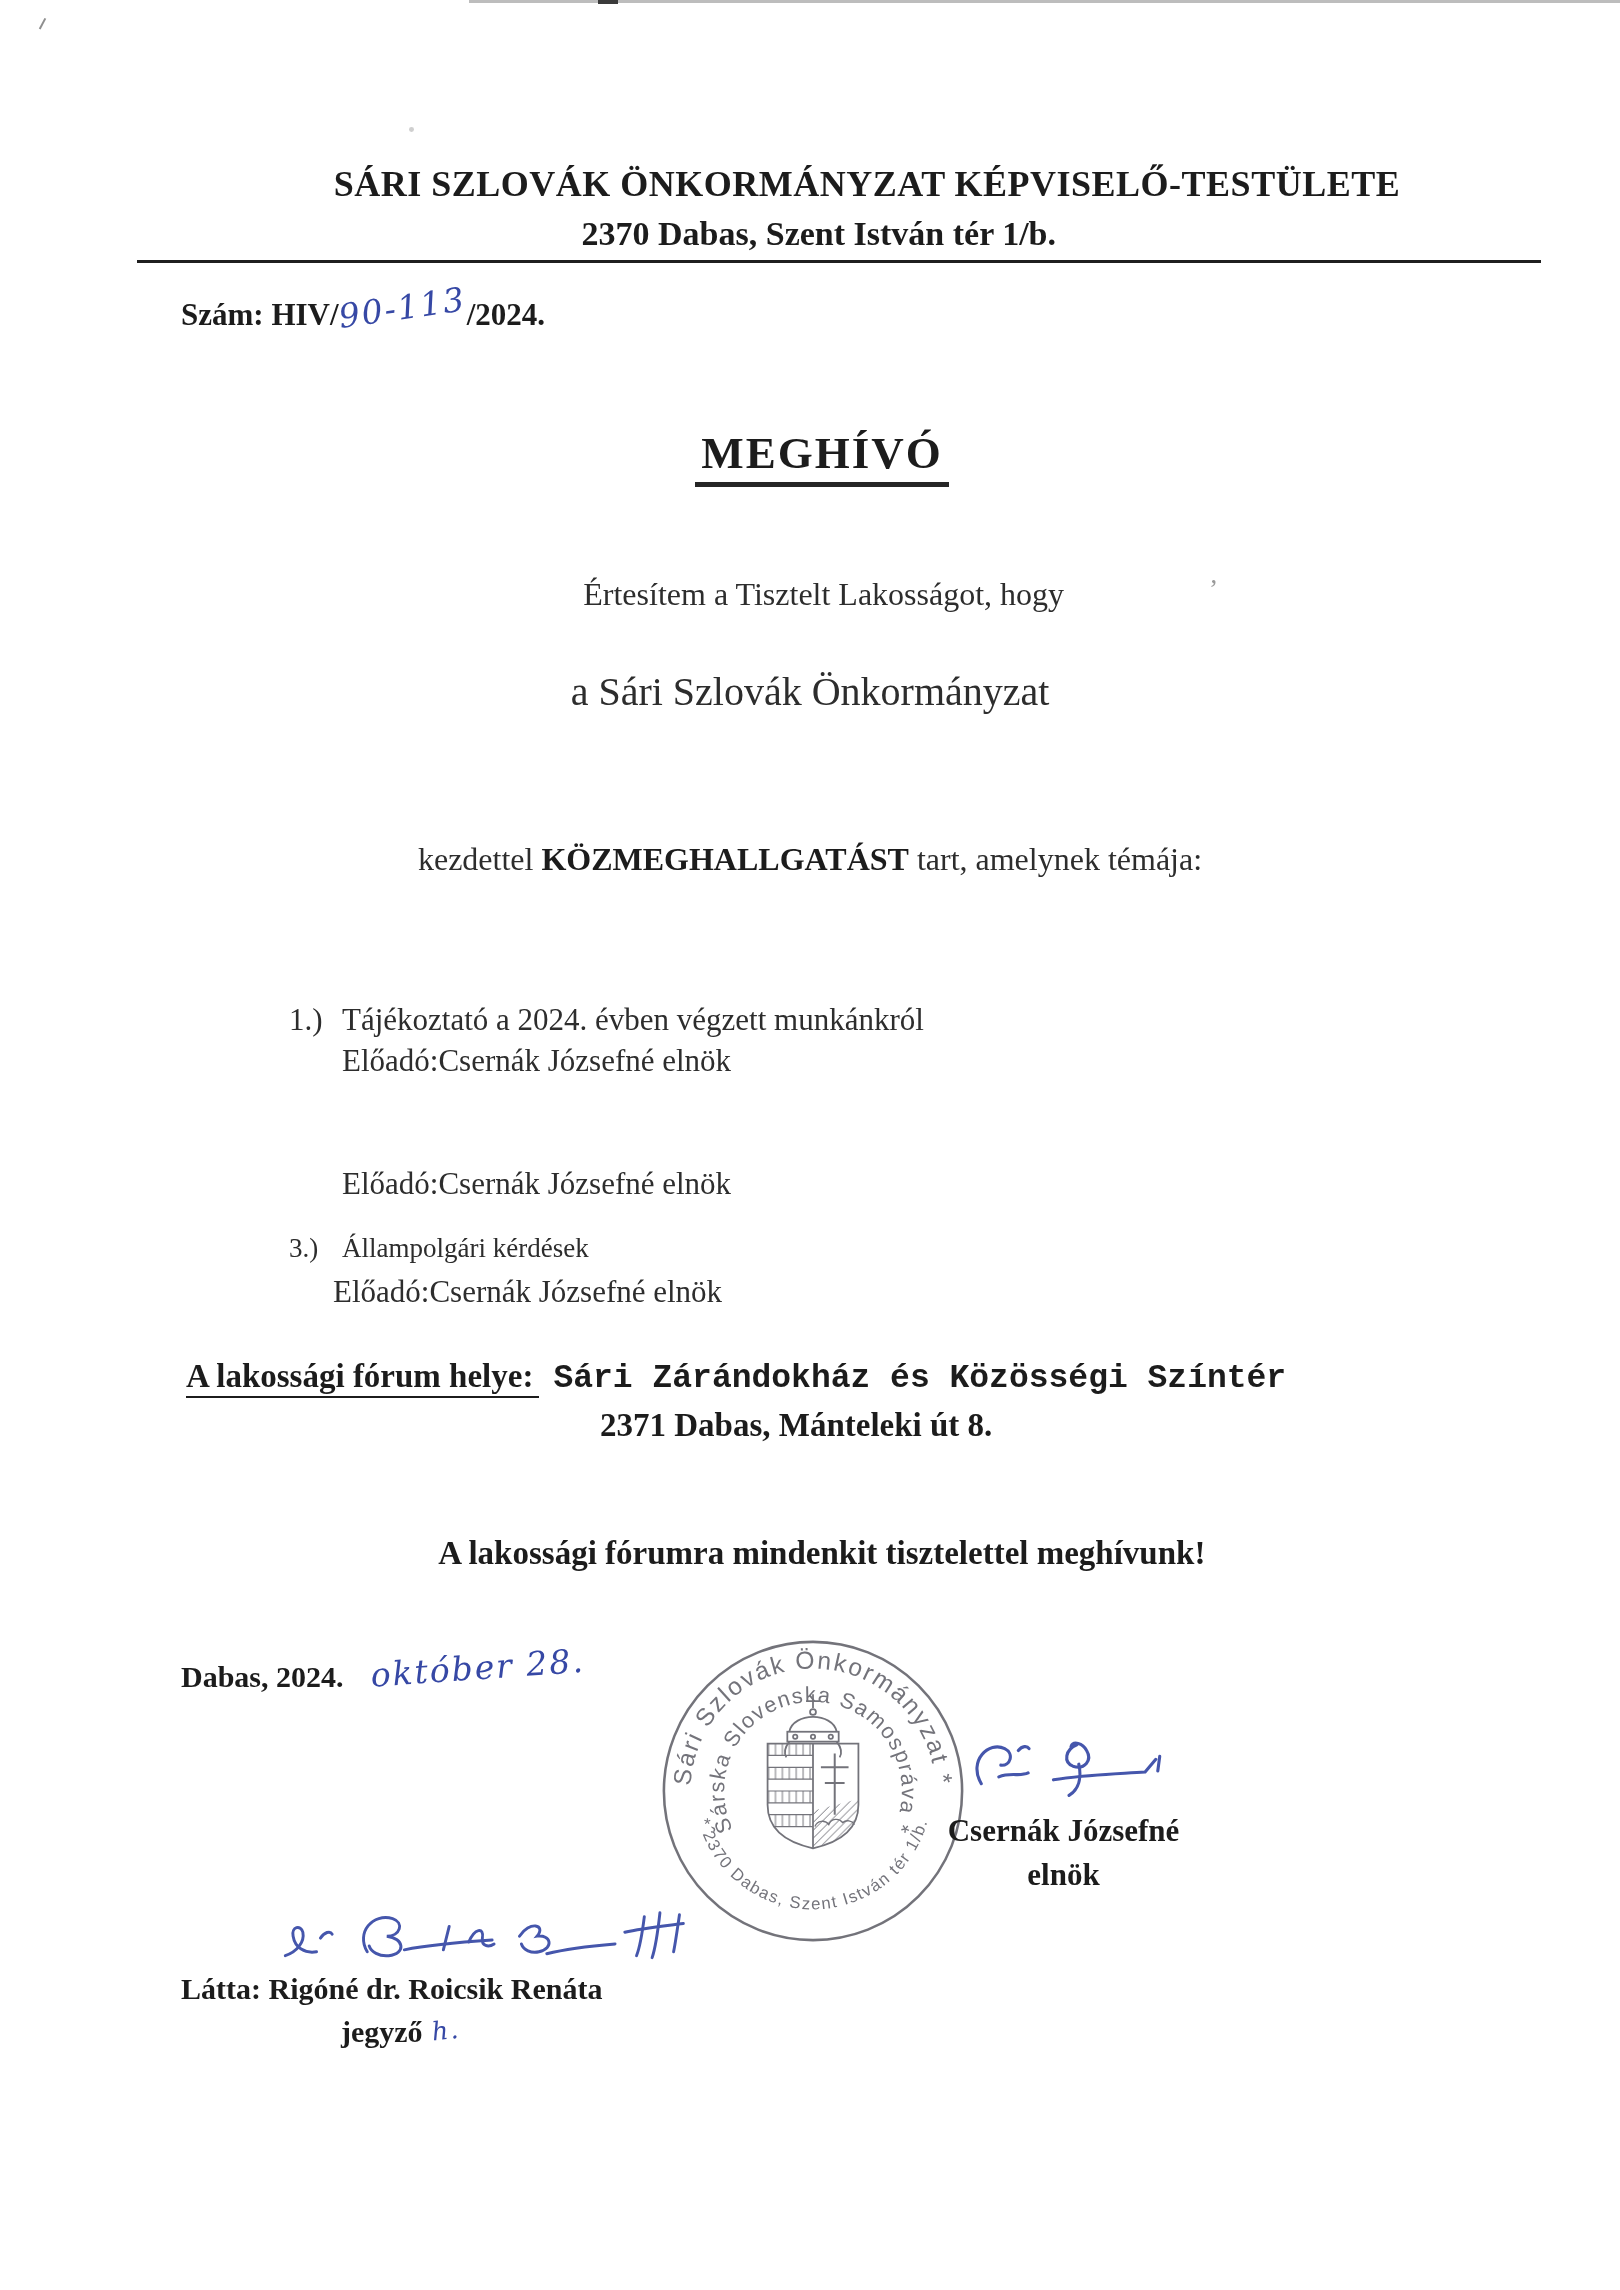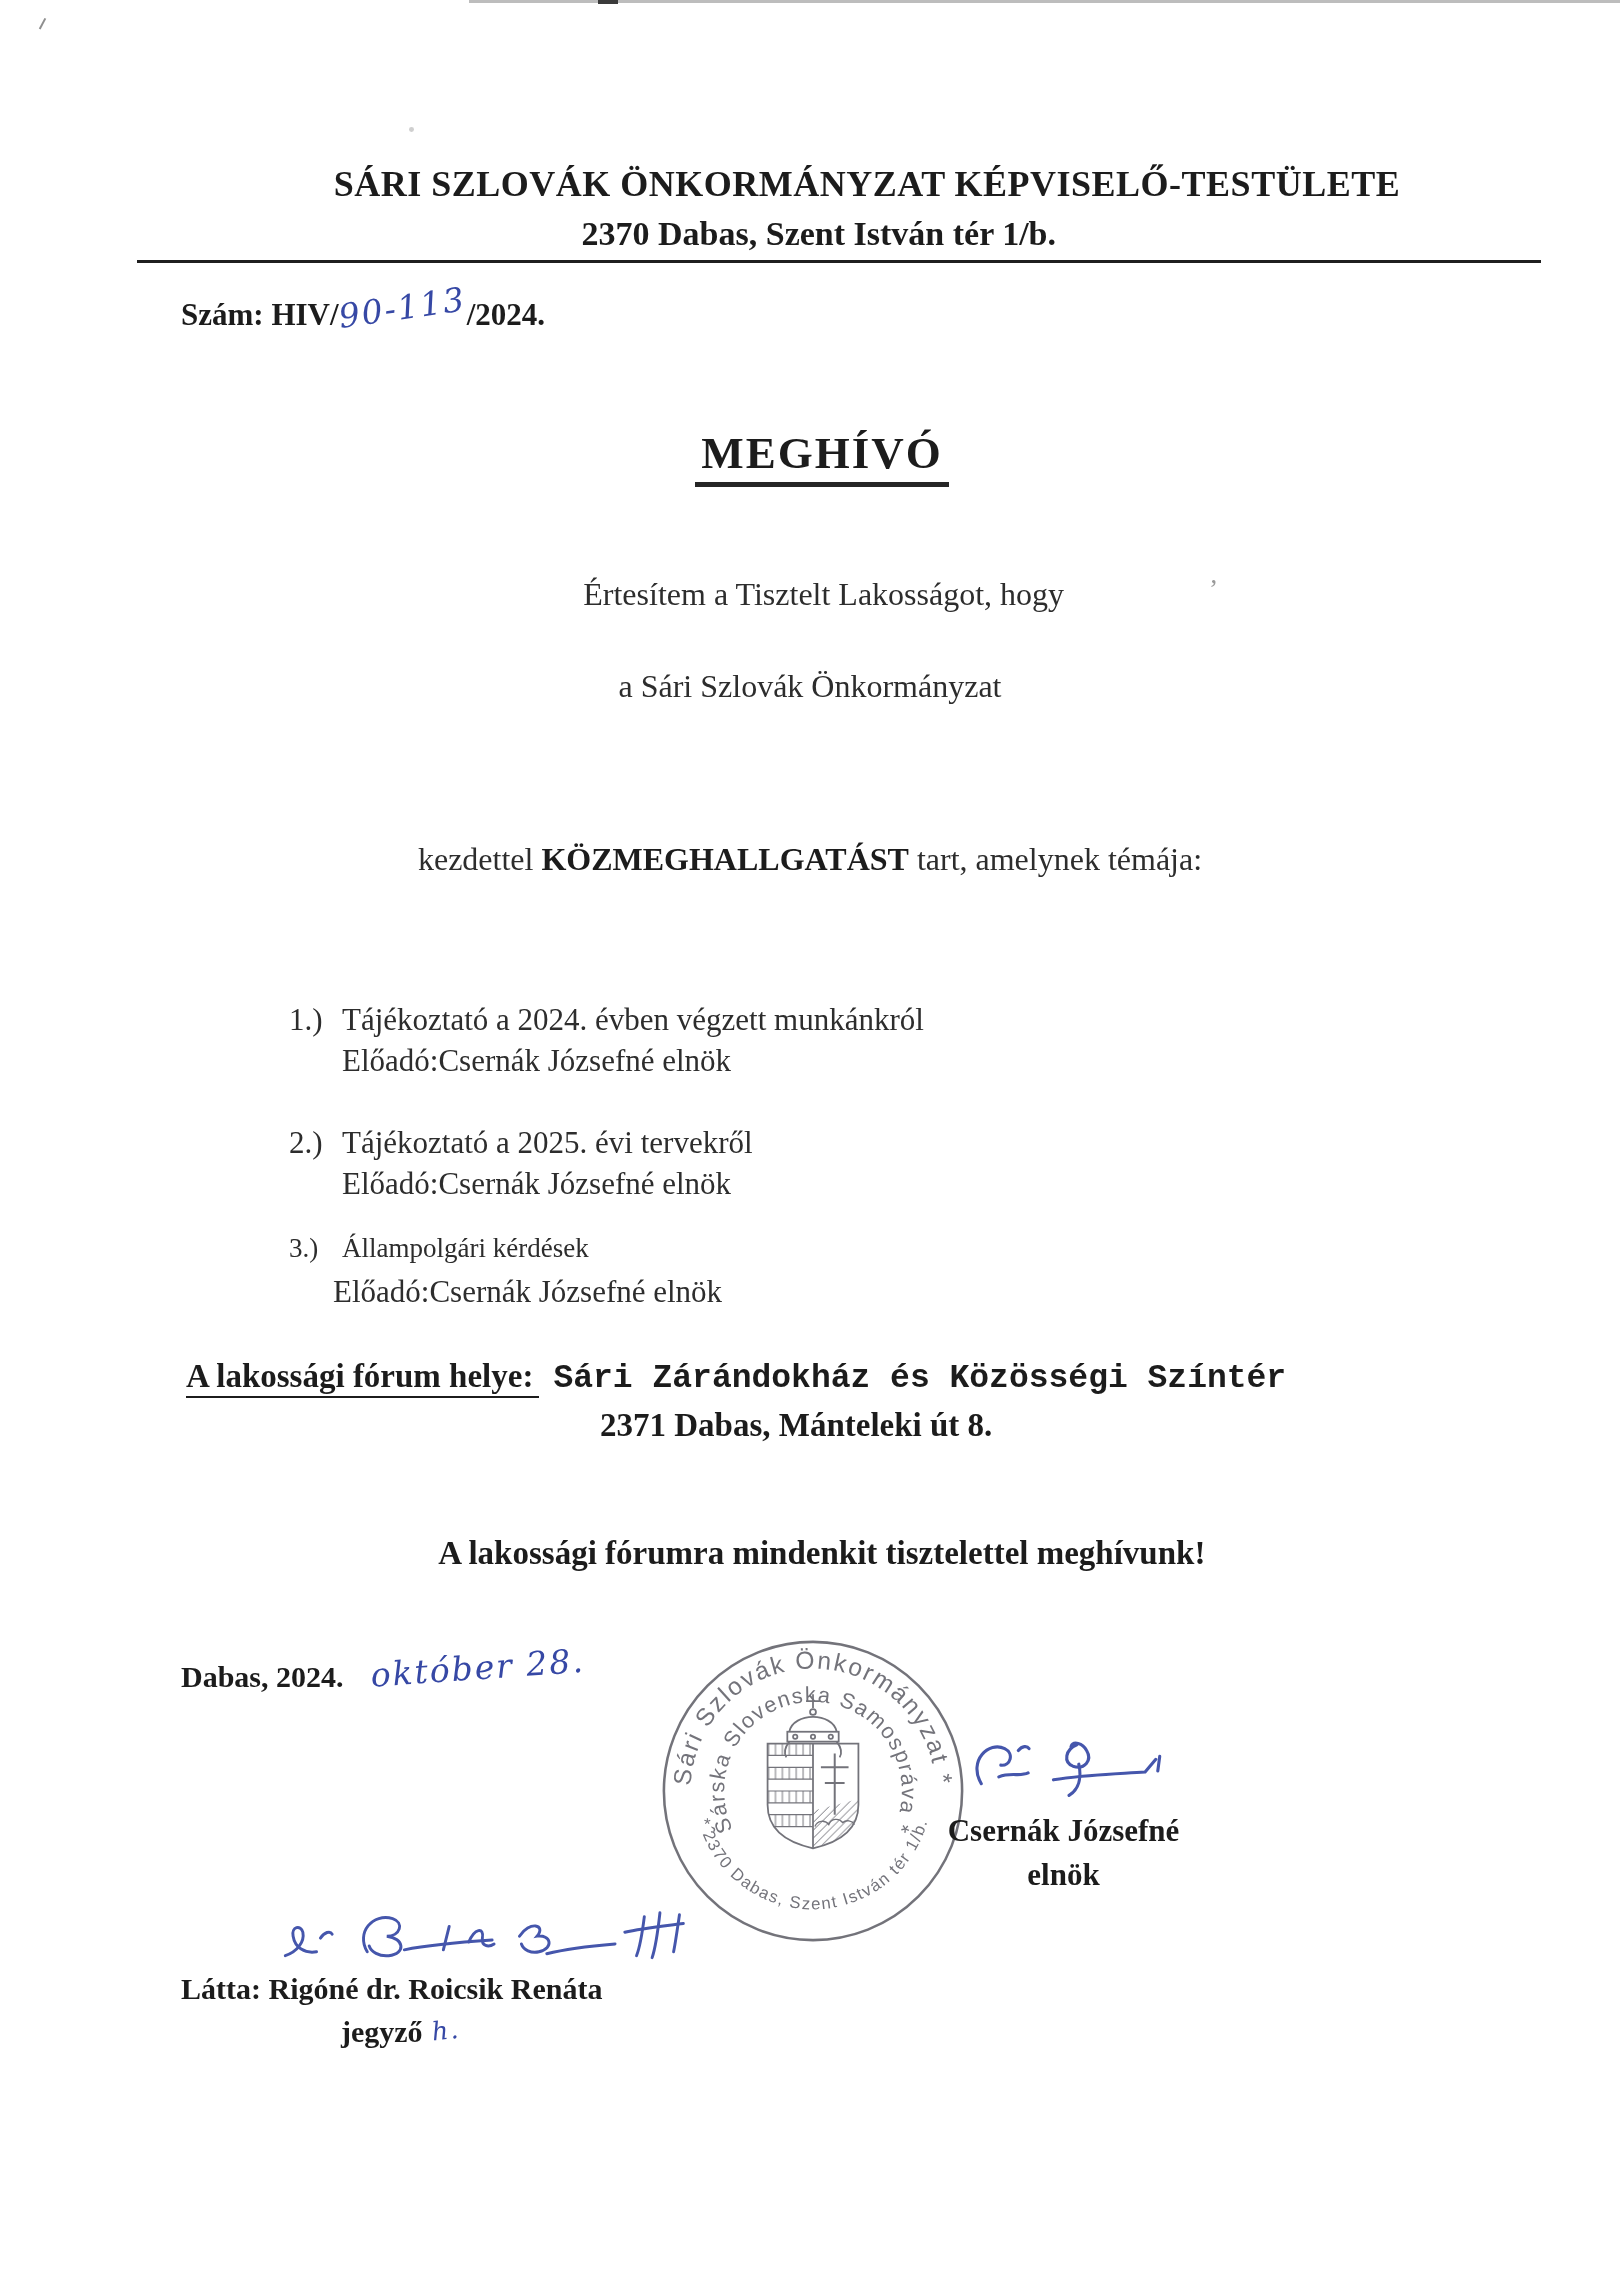--- a/index.html
+++ b/index.html
@@ -39,35 +39,32 @@
 
   <div class="t b" style="top:294px;left:181px;font-size:31px;">
     <span>Szám: HIV/</span><span class="hw" style="font-size:33px;transform:rotate(-8deg) translateY(-5.9px);font-weight:normal;">90-113</span><span>/2024.</span>
   </div>
 
   <div class="t c" style="top:427px;font-size:45px;padding-left:12px;">
     <span class="b u-thick" style="letter-spacing:2px;">MEGHÍVÓ</span>
   </div>
 
   <div class="t c" style="top:576px;font-size:32px;transform:translateX(13.7px);">Értesítem a Tisztelt Lakosságot, hogy</div>
-  <div class="t c" style="top:668px;font-size:32px;">a Sári Szlovák Önkormányzat</div>
+  <div class="t c" style="top:668px;font-size:40px;">a Sári Szlovák Önkormányzat</div>
 
 
   <div class="t c" style="top:841px;font-size:32px;">
     <span>kezdettel </span><span class="b">KÖZMEGHALLGATÁST</span><span> tart, amelynek témája:</span>
   </div>
 
   <div class="t" style="top:1002px;left:289px;font-size:31px;">
     <span class="num">1.)</span><span>Tájékoztató a 2024. évben végzett munkánkról</span>
   </div>
   <div class="t" style="top:1043px;left:342px;font-size:31px;">Előadó:Csernák Józsefné elnök</div>
 
-  <div class="t" style="top:1125px;left:289px;font-size:31px;">
-    <span class="num">2.)</span><span>Tájékoztató a 2025. évi tervekről</span>
-  </div>
   <div class="t" style="top:1166px;left:342px;font-size:31px;">Előadó:Csernák Józsefné elnök</div>
 
   <div class="t" style="top:1233px;left:289px;font-size:27px;">
     <span class="num">3.)</span><span>Állampolgári kérdések</span>
   </div>
   <div class="t" style="top:1274px;left:333px;font-size:31px;">Előadó:Csernák Józsefné elnök</div>
 
   <div class="t" style="top:1358px;left:186px;font-size:33px;">
     <span class="b u-med" style="padding-right:5.9px;">A lakossági fórum helye:</span>
     <span class="b" style="margin-left:5.9px;font-family:Liberation Mono, monospace;">Sári Zárándokház és Közösségi Színtér</span>

